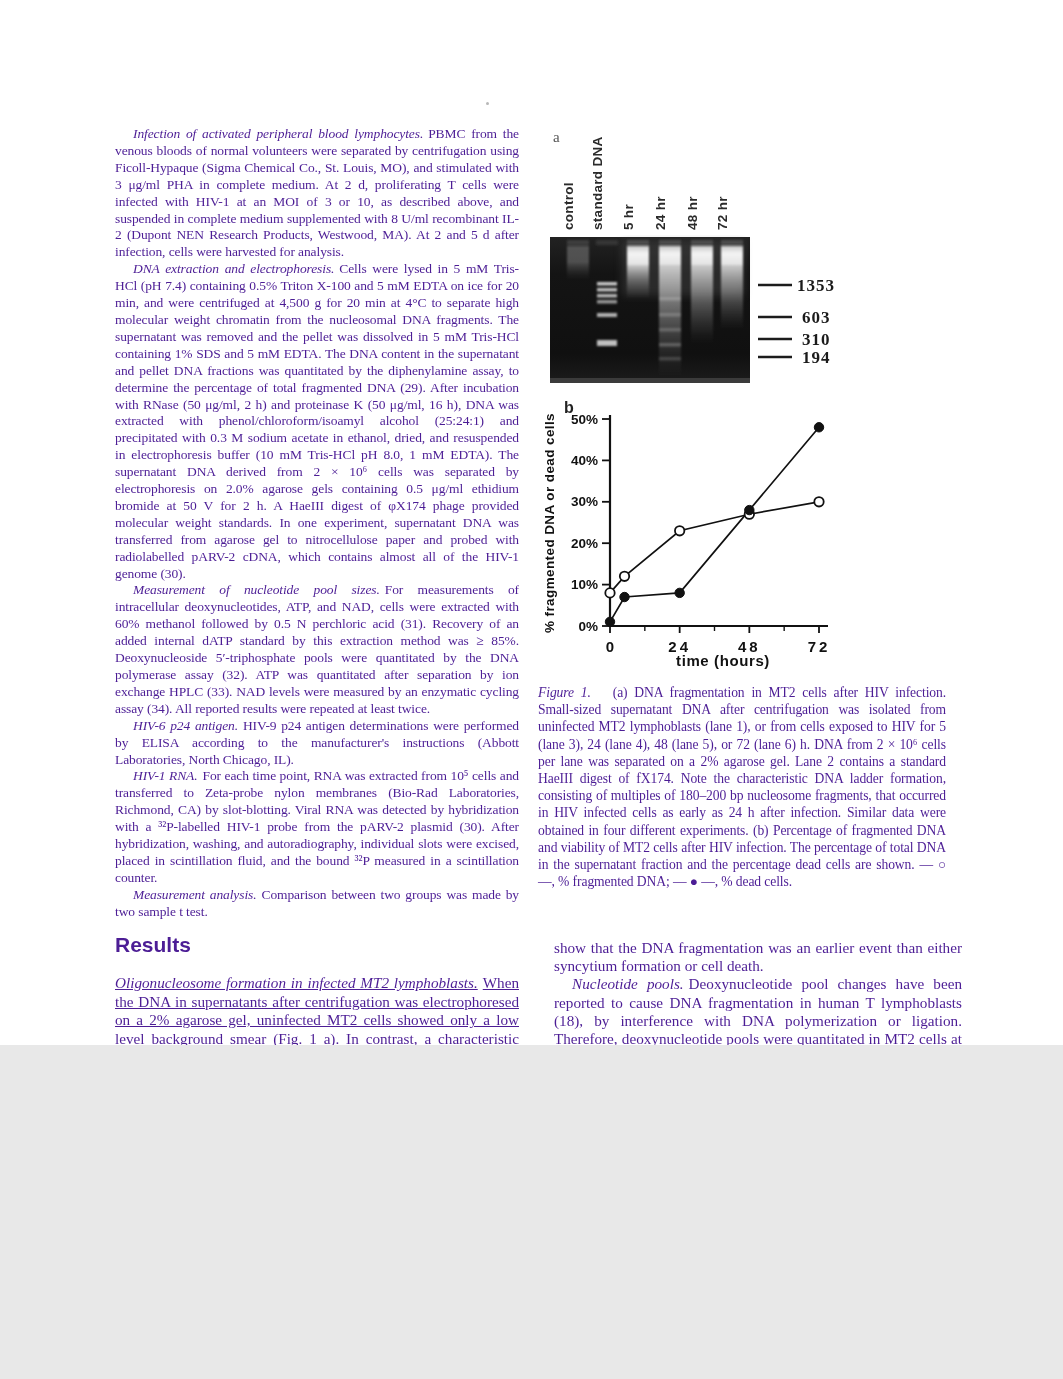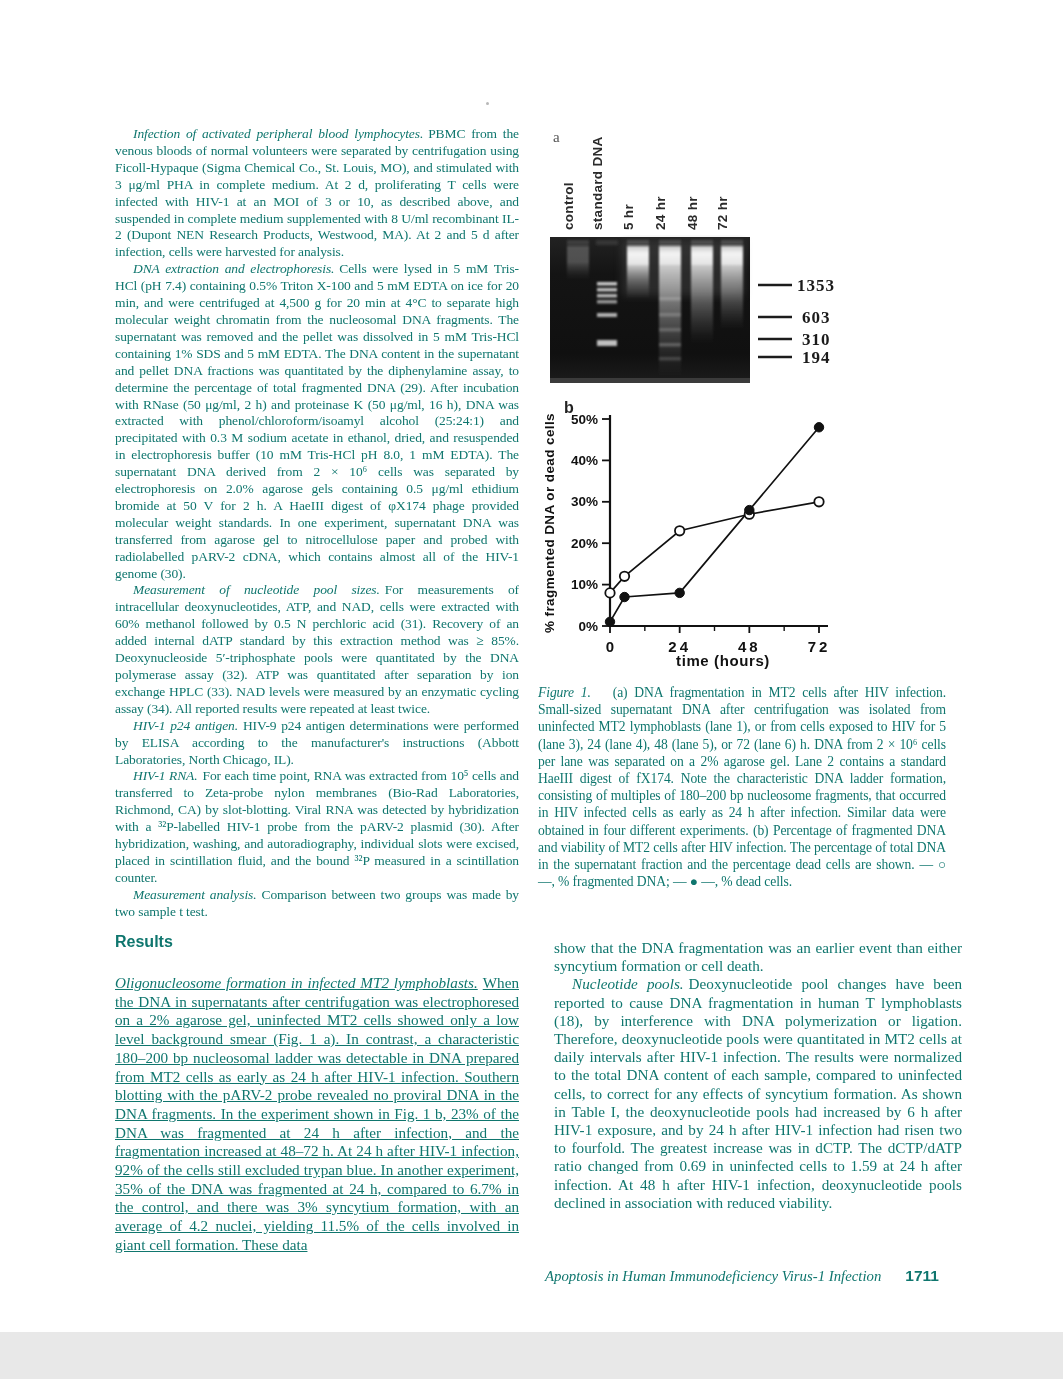--- a/index.html
+++ b/index.html
@@ -1,32 +1,32 @@
 <!DOCTYPE html>
 <html><head>
 <meta charset="utf-8">
 <style>
   html,body{margin:0;padding:0;background:#e8e8e8;}
   .page{
-    position:relative; width:1063px; height:1332px; background:#ffffff;
-    font-family:"Liberation Serif", serif; color:#0f766e; overflow:hidden;
+    position:relative; width:1063px; height:1045px; background:#ffffff;
+    font-family:"Liberation Serif", serif; color:#4c1d95; overflow:hidden;
     margin:0 auto;
   }
   
   .methods-block{
     position:absolute; left:115px; top:126px; width:404px;
     font-size:13.5px; line-height:16.9px; letter-spacing:-0.1px;
     text-align:justify;
   }
   .methods-block p{margin:0;}
   .indent{text-indent:18px;}
   .lead{font-style:italic; margin-right:5px;}
   .results-heading{
     position:absolute; left:115px; top:933px; margin:0;
-    font-family:"Liberation Sans", sans-serif; font-weight:bold; font-size:16px;
+    font-family:"Liberation Sans", sans-serif; font-weight:bold; font-size:21px;
   }
   .results-block{
     position:absolute; left:115px; top:974px; width:404px;
     font-size:15.2px; line-height:18.7px; text-align:justify;
   }
   .results-block p{margin:0;text-decoration:underline;}
   .rightcol-block{
     position:absolute; left:538px; top:939px; width:408px;
     font-size:15.2px; line-height:18.2px; text-align:justify;margin-left:16px;
   }
@@ -66,21 +66,21 @@
 <body>
 
 <div class="page">
 
   <div class="speck"></div>
 
   <div class="methods-block">
     <p class="indent"><span class="lead">Infection of activated peripheral blood lymphocytes.</span><span>PBMC from the venous bloods of normal volunteers were separated by centrifugation using Ficoll-Hypaque (Sigma Chemical Co., St. Louis, MO), and stimulated with 3 μg/ml PHA in complete medium. At 2 d, proliferating T cells were infected with HIV-1 at an MOI of 3 or 10, as described above, and suspended in complete medium supplemented with 8 U/ml recombinant IL-2 (Dupont NEN Research Products, Westwood, MA). At 2 and 5 d after infection, cells were harvested for analysis.</span></p>
     <p class="indent"><span class="lead">DNA extraction and electrophoresis.</span><span>Cells were lysed in 5 mM Tris-HCl (pH 7.4) containing 0.5% Triton X-100 and 5 mM EDTA on ice for 20 min, and were centrifuged at 4,500 g for 20 min at 4°C to separate high molecular weight chromatin from the nucleosomal DNA fragments. The supernatant was removed and the pellet was dissolved in 5 mM Tris-HCl containing 1% SDS and 5 mM EDTA. The DNA content in the supernatant and pellet DNA fractions was quantitated by the diphenylamine assay, to determine the percentage of total fragmented DNA (29). After incubation with RNase (50 μg/ml, 2 h) and proteinase K (50 μg/ml, 16 h), DNA was extracted with phenol/chloroform/isoamyl alcohol (25:24:1) and precipitated with 0.3 M sodium acetate in ethanol, dried, and resuspended in electrophoresis buffer (10 mM Tris-HCl pH 8.0, 1 mM EDTA). The supernatant DNA derived from 2 × 10⁶ cells was separated by electrophoresis on 2.0% agarose gels containing 0.5 μg/ml ethidium bromide at 50 V for 2 h. A HaeIII digest of φX174 phage provided molecular weight standards. In one experiment, supernatant DNA was transferred from agarose gel to nitrocellulose paper and probed with radiolabelled pARV-2 cDNA, which contains almost all of the HIV-1 genome (30).</span></p>
     <p class="indent"><span class="lead">Measurement of nucleotide pool sizes.</span><span>For measurements of intracellular deoxynucleotides, ATP, and NAD, cells were extracted with 60% methanol followed by 0.5 N perchloric acid (31). Recovery of an added internal dATP standard by this extraction method was ≥ 85%. Deoxynucleoside 5′-triphosphate pools were quantitated by the DNA polymerase assay (32). ATP was quantitated after separation by ion exchange HPLC (33). NAD levels were measured by an enzymatic cycling assay (34). All reported results were repeated at least twice.</span></p>
-    <p class="indent"><span class="lead">HIV-1 p24 antigen.</span><span>HIV-9 p24 antigen determinations were performed by ELISA according to the manufacturer's instructions (Abbott Laboratories, North Chicago, IL).</span></p>
+    <p class="indent"><span class="lead">HIV-6 p24 antigen.</span><span>HIV-9 p24 antigen determinations were performed by ELISA according to the manufacturer's instructions (Abbott Laboratories, North Chicago, IL).</span></p>
     <p class="indent"><span class="lead">HIV-1 RNA.</span><span>For each time point, RNA was extracted from 10⁵ cells and transferred to Zeta-probe nylon membranes (Bio-Rad Laboratories, Richmond, CA) by slot-blotting. Viral RNA was detected by hybridization with a ³²P-labelled HIV-1 probe from the pARV-2 plasmid (30). After hybridization, washing, and autoradiography, individual slots were excised, placed in scintillation fluid, and the bound ³²P measured in a scintillation counter.</span></p>
     <p class="indent"><span class="lead">Measurement analysis.</span><span>Comparison between two groups was made by two sample t test.</span></p>
   </div>
 
   <h2 class="results-heading">Results</h2>
 
   <div class="results-block">
     <p><span class="lead">Oligonucleosome formation in infected MT2 lymphoblasts.</span><span>When the DNA in supernatants after centrifugation was electrophoresed on a 2% agarose gel, uninfected MT2 cells showed only a low level background smear (Fig. 1 a). In contrast, a characteristic 180–200 bp nucleosomal ladder was detectable in DNA prepared from MT2 cells as early as 24 h after HIV-1 infection. Southern blotting with the pARV-2 probe revealed no proviral DNA in the DNA fragments. In the experiment shown in Fig. 1 b, 23% of the DNA was fragmented at 24 h after infection, and the fragmentation increased at 48–72 h. At 24 h after HIV-1 infection, 92% of the cells still excluded trypan blue. In another experiment, 35% of the DNA was fragmented at 24 h, compared to 6.7% in the control, and there was 3% syncytium formation, with an average of 4.2 nuclei, yielding 11.5% of the cells involved in giant cell formation. These data</span></p>
   </div>
 

